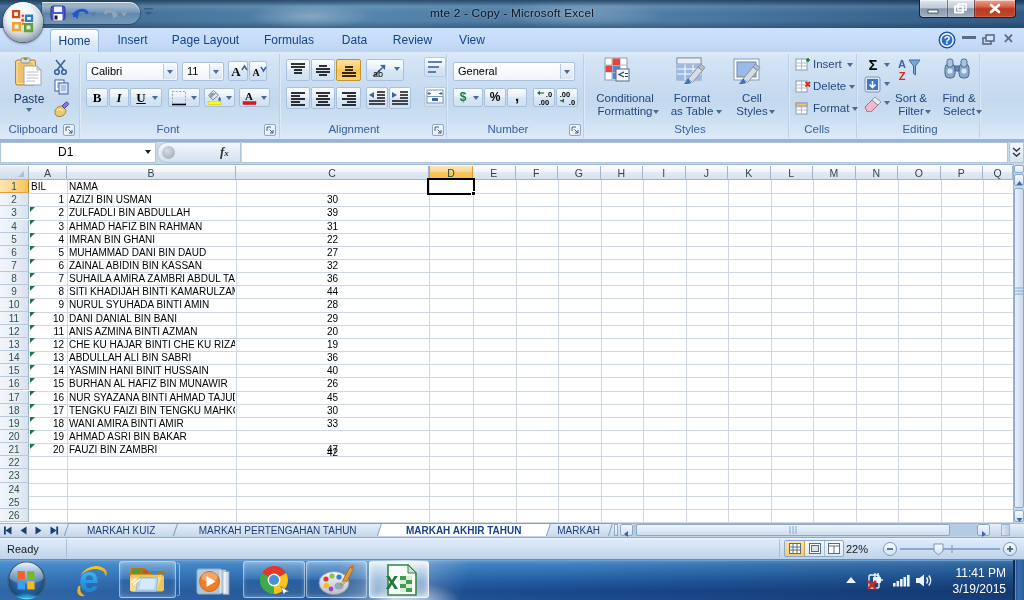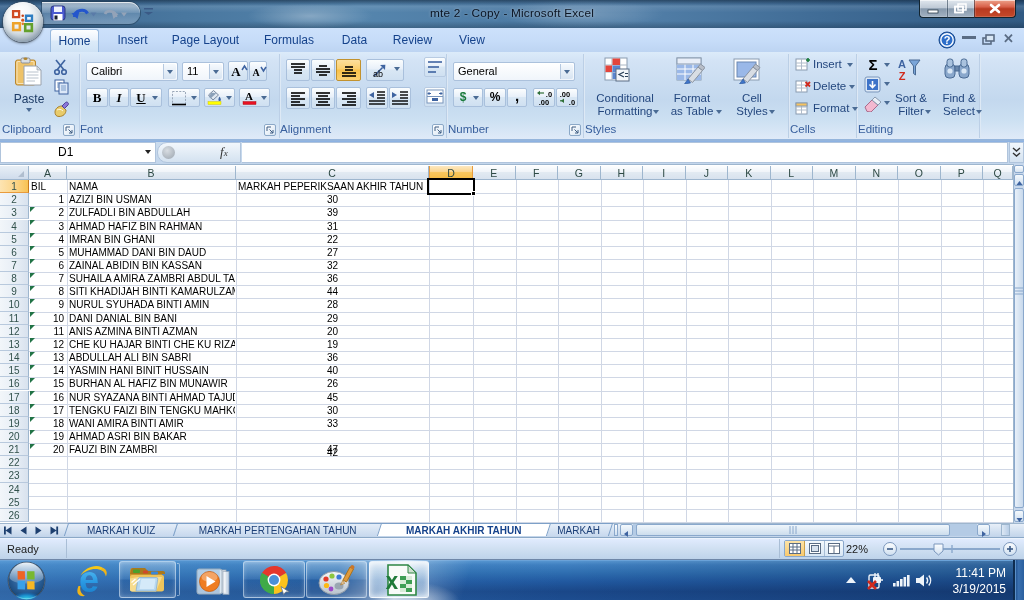--- a/index.html
+++ b/index.html
@@ -29,21 +29,21 @@
 #tabrow{left:0;top:28px;width:1024px;height:24px;background:linear-gradient(180deg,#cde1fb 0%,#c6dcf8 55%,#bdd4f2 100%)}
 .rtab{top:29px;height:23px;font-size:12px;color:#15428b;text-align:center;line-height:23px}
 #tab-home{background:linear-gradient(180deg,#fdfeff 0%,#eaf2fb 45%,#dcebf9 50%,#cfe2f5 100%);border:1px solid #98b9de;border-bottom:none;border-radius:3px 3px 0 0}
 
 .rwc{top:33px;color:#5a6c84;font-weight:bold;text-align:center;font-size:10px}
 
 #ribbon{left:0;top:52px;width:1024px;height:89px;
  background:linear-gradient(180deg,#dcebfa 0%,#d3e3f5 10%,#c3d8ee 55%,#cce0f2 78%,#dfeaf8 100%);
  border-bottom:2px solid #95b5dc}
 .rsep{top:54px;height:84px;width:2px;background:linear-gradient(90deg,#aac2de,#eff6fd)}
-.rlabel{top:123px;height:14px;font-size:11.5px;color:#39609e;}
+.rlabel{top:123px;height:14px;font-size:11.5px;color:#39609e;text-align:center}
 .launcher{width:12px;height:12px;border:1px solid #8ba8c7;border-radius:2px;background:linear-gradient(135deg,#fdfeff,#d9e6f3);color:#3f5d82;font-size:8px;line-height:10px;text-align:center}
 .combo{background:linear-gradient(180deg,#fff,#f0f5fb);border:1px solid #abc1dc;border-radius:2px;font-size:11px;color:#000;padding-left:4px}
 .combo .arr{position:absolute;right:1px;top:1px;bottom:1px;width:13px;background:linear-gradient(180deg,#f5f9fd,#d7e4f2);border-left:1px solid #b6c9e0;border-radius:0 2px 2px 0}
 .darr{width:0;height:0;border-left:3px solid transparent;border-right:3px solid transparent;border-top:4px solid #4a6b94}
 .rbtn{border:1px solid #a9c0dc;border-radius:2px;background:linear-gradient(180deg,#fbfdfe 0%,#e8f0f9 45%,#d9e7f4 50%,#cfe0f1 100%)}
 .rbtn-on{border:1px solid #c2922e;border-radius:2px;background:linear-gradient(180deg,#fcdf9d 0%,#fbcf6e 45%,#f8c149 50%,#fbd173 100%)}
 .big-btn{font-size:11.5px;color:#24477e;text-align:center;line-height:13px}
 
 #fbar{left:0;top:141px;width:1024px;height:23px;background:linear-gradient(180deg,#cbdcee,#c3d6ec);border-top:1px solid #8db2e3}
 #namebox{left:0;top:142px;width:156px;height:21px;background:#fff;border:1px solid #b0c4dc}
@@ -479,21 +479,21 @@
     <circle cx="21" cy="15" r="2.6" fill="#d8e6f4"></circle>
   </svg>
 <div class="a big-btn" style="left:936px;top:92px;width:46px">Find &amp;<br>Select</div>
 <div class="a darr" style="left:976px;top:110px"></div>
 <div id="fbar" class="a"></div>
 <div id="namebox" class="a"></div>
 <div class="a" style="left:58px;top:145px;font-size:12px;color:#000">D1</div>
 <div class="a darr" style="left:145px;top:150px;border-top-color:#222"></div>
 <div id="fxoval" class="a"></div>
 <div class="a" style="left:162px;top:146px;width:13px;height:13px;border-radius:50%;background:radial-gradient(circle at 40% 35%,#d8dde2,#9aa4ae)"></div>
-<div class="a" style="left:220px;top:144px;font-size:13px;font-style:italic;font-family:'Liberation Serif';color:#333;font-weight:normal">f<span style="font-size:9px">x</span></div>
+<div class="a" style="left:220px;top:144px;font-size:13px;font-style:italic;font-family:'Liberation Serif';color:#333;font-weight:bold">f<span style="font-size:9px">x</span></div>
 <div id="finput" class="a"></div>
 <div id="fchev" class="a"><svg width="13" height="19">
       <path d="M3 5 l3.5 3 3.5-3 M3 10 l3.5 3 3.5-3" stroke="#333" stroke-width="1.4" fill="none"></path>
     </svg></div>
 <div id="grid" class="a">
     <div class="a" style="left:0;top:2px;width:29px;height:14px;background:linear-gradient(180deg,#e8eff6,#cfdcec);border-right:1px solid #9eb6ce;border-bottom:1px solid #9eb6ce"><svg width="29" height="14">
         <path d="M24 11 L18 11 L24 5 Z" fill="#b0becf"></path>
       </svg></div>
     <div class="a colh" style="left:29px;width:38px">A</div>
     <div class="a colh" style="left:67px;width:169px">B</div>
@@ -577,21 +577,20 @@
     <div class="a gline-h" style="left:29px;top:265.9px;width:984px"></div>
     <div class="a gline-h" style="left:29px;top:279.1px;width:984px"></div>
     <div class="a gline-h" style="left:29px;top:292.2px;width:984px"></div>
     <div class="a gline-h" style="left:29px;top:305.4px;width:984px"></div>
     <div class="a gline-h" style="left:29px;top:318.5px;width:984px"></div>
     <div class="a gline-h" style="left:29px;top:331.7px;width:984px"></div>
     <div class="a gline-h" style="left:29px;top:344.9px;width:984px"></div>
     <div class="a gline-h" style="left:29px;top:358.0px;width:984px"></div>
     <div class="a cellt" style="left:31px;top:16px;width:60px">BIL</div>
     <div class="a cellt" style="left:69px;top:16px;width:166px">NAMA</div>
-    <div class="a cellt" style="left:238px;top:16px;width:190px">MARKAH PEPERIKSAAN AKHIR TAHUN</div>
     <div class="a cellt" style="left:29px;top:29.2px;width:35px;text-align:right">1</div>
     <div class="a cellt" style="left:69px;top:29.2px;width:166px">AZIZI BIN USMAN</div>
     <div class="a cellt" style="left:236px;top:29.2px;width:193px;text-align:center">30</div>
     <div class="a cellt" style="left:29px;top:42.3px;width:35px;text-align:right">2</div>
     <div class="a cellt" style="left:69px;top:42.3px;width:166px">ZULFADLI BIN ABDULLAH</div>
     <div class="a cellt" style="left:236px;top:42.3px;width:193px;text-align:center">39</div>
     <div class="a gtri" style="left:29.5px;top:42.8px"></div>
     <div class="a cellt" style="left:29px;top:55.5px;width:35px;text-align:right">3</div>
     <div class="a cellt" style="left:69px;top:55.5px;width:166px">AHMAD HAFIZ BIN RAHMAN</div>
     <div class="a cellt" style="left:236px;top:55.5px;width:193px;text-align:center">31</div>

